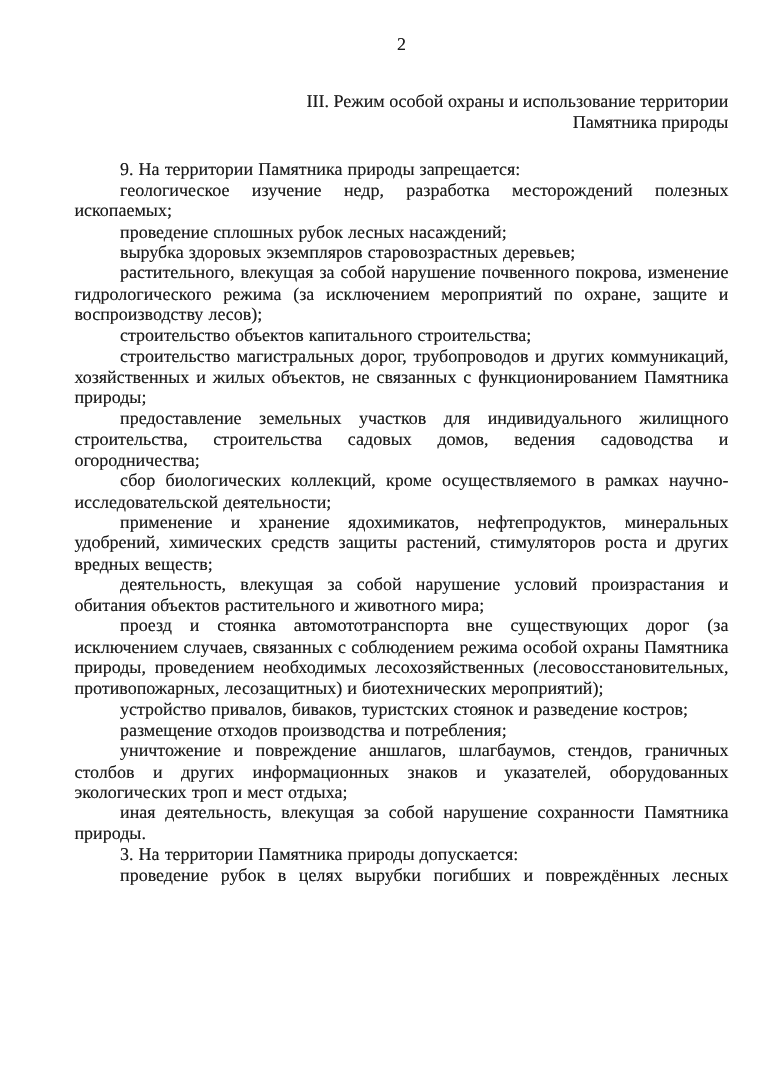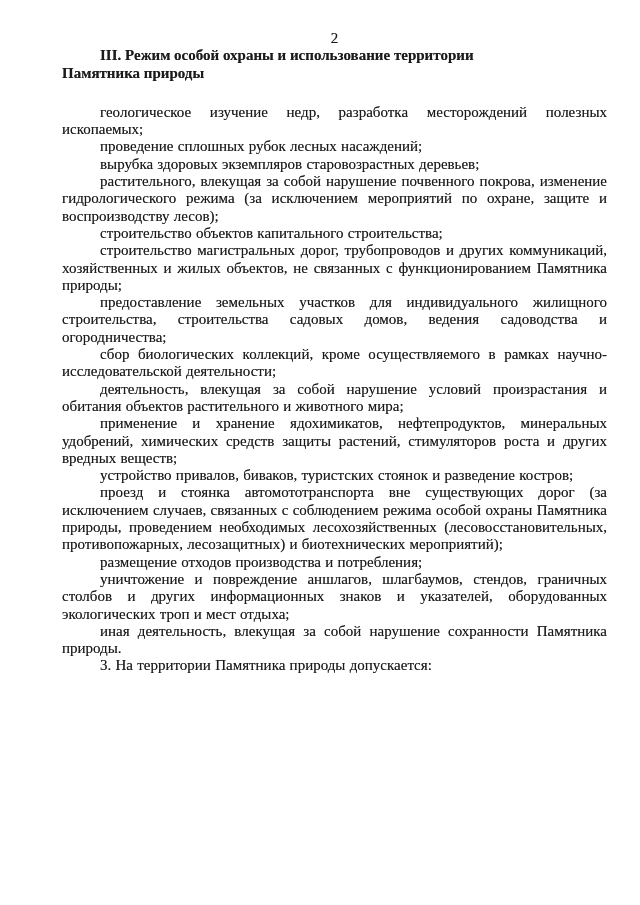--- a/index.html
+++ b/index.html
@@ -22,25 +22,25 @@
     background: #ffffff;
     
     text-shadow: 0 0 0.35px rgba(20,20,20,0.55);
   }
   .page-number {
     font-size: 15px;
     line-height: 17.3px;
     text-align: center;
   }
   .heading {
+    margin-top: 30px;
     font-size: 15px;
     line-height: 17.3px;
-    text-align: left;
+    text-align: right;
     text-indent: 38px; 
-    font-weight: bold;
   }
   .body-text {
     margin-top: 22px;
   }
   p.para {
     margin: 0;
     font-size: 15px;
     line-height: 17.3px;
     text-align: justify;
     text-indent: 38px;
@@ -56,30 +56,32 @@
 
 <div class="page">
   <div class="page-number">2</div>
 
   <div class="heading">
     <span>III. Режим особой охраны и использование территории</span><br>
     <span>Памятника природы</span>
   </div>
 
   <div class="body-text">
+      <p class="para">9. На территории Памятника природы запрещается:</p>
       <p class="para">геологическое изучение недр, разработка месторождений полезных ископаемых;</p>
       <p class="para">проведение сплошных рубок лесных насаждений;</p>
       <p class="para">вырубка здоровых экземпляров старовозрастных деревьев;</p>
       <p class="para">растительного, влекущая за собой нарушение почвенного покрова, изменение гидрологического режима (за исключением мероприятий по охране, защите и воспроизводству лесов);</p>
       <p class="para">строительство объектов капитального строительства;</p>
       <p class="para">строительство магистральных дорог, трубопроводов и других коммуникаций, хозяйственных и жилых объектов, не связанных с функционированием Памятника природы;</p>
       <p class="para">предоставление земельных участков для индивидуального жилищного строительства, строительства садовых домов, ведения садоводства и огородничества;</p>
       <p class="para">сбор биологических коллекций, кроме осуществляемого в рамках научно-исследовательской деятельности;</p>
+      <p class="para">применение и хранение ядохимикатов, нефтепродуктов, минеральных удобрений, химических средств защиты растений, стимуляторов роста и других вредных веществ;</p>
       <p class="para">деятельность, влекущая за собой нарушение условий произрастания и обитания объектов растительного и животного мира;</p>
-      <p class="para">применение и хранение ядохимикатов, нефтепродуктов, минеральных удобрений, химических средств защиты растений, стимуляторов роста и других вредных веществ;</p>
+      <p class="para">проезд и стоянка автомототранспорта вне существующих дорог (за исключением случаев, связанных с соблюдением режима особой охраны Памятника природы, проведением необходимых лесохозяйственных (лесовосстановительных, противопожарных, лесозащитных) и биотехнических мероприятий);</p>
       <p class="para">устройство привалов, биваков, туристских стоянок и разведение костров;</p>
-      <p class="para">проезд и стоянка автомототранспорта вне существующих дорог (за исключением случаев, связанных с соблюдением режима особой охраны Памятника природы, проведением необходимых лесохозяйственных (лесовосстановительных, противопожарных, лесозащитных) и биотехнических мероприятий);</p>
       <p class="para">размещение отходов производства и потребления;</p>
       <p class="para">уничтожение и повреждение аншлагов, шлагбаумов, стендов, граничных столбов и других информационных знаков и указателей, оборудованных экологических троп и мест отдыха;</p>
       <p class="para">иная деятельность, влекущая за собой нарушение сохранности Памятника природы.</p>
       <p class="para">3. На территории Памятника природы допускается:</p>
+      <p class="para cont">проведение рубок в целях вырубки погибших и повреждённых лесных</p>
     </div>
 </div>
 
 </body></html>

